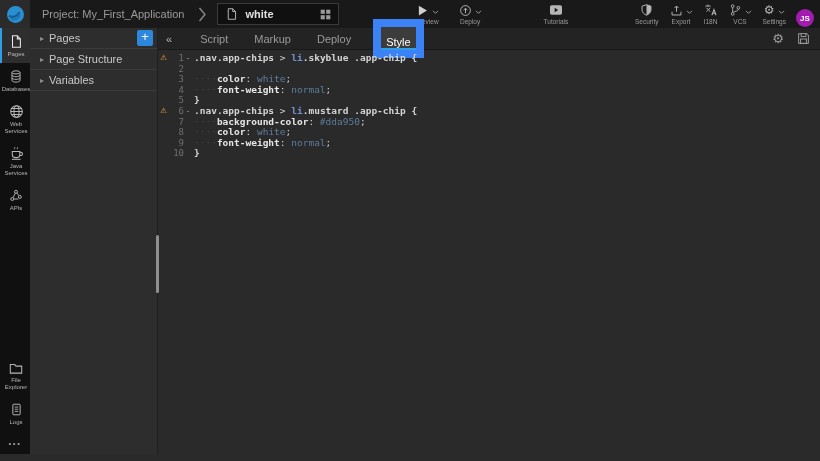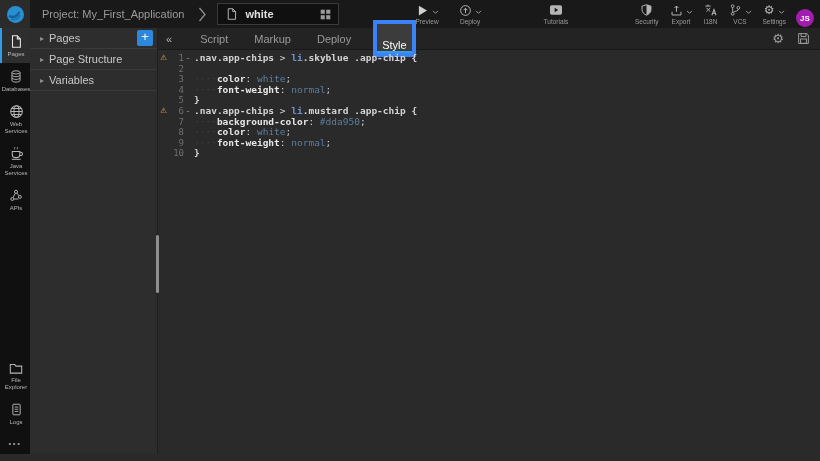--- a/index.html
+++ b/index.html
@@ -50,22 +50,22 @@
   
   .resize-handle { position:absolute; left:156px; top:207px; width:3px; height:58px;
                    background:#8f8f8f; border-radius:2px; cursor:ew-resize; z-index:5; }
 
   
   .editor { flex:1; display:flex; flex-direction:column; background:#2a2a2a; min-width:0; }
   .tabbar { height:22px; background:#232323; border-bottom:1px solid #191919;
             display:flex; align-items:center; padding:0 10px 0 4px; }
   .collapse-btn { color:#b5b5b5; font-size:11px; cursor:pointer; padding:0 4px; }
   .tab { color:#9a9a9a; font-size:11px; margin-left:22px; padding:2px 2px; cursor:pointer; white-space:nowrap; }
-  .tab.active { color:#ffffff; background:#3c3c3c; border:4px solid #3b82f6;
-                box-shadow:inset 0 -2px 0 #2e9fe6; padding:15px 5px 2px; margin-left:20px; }
+  .tab.active { color:#ffffff; background:#3c3c3c; border:8px solid #3b82f6;
+                box-shadow:inset 0 -2px 0 #2e9fe6; padding:9px 5px 2px; margin-left:20px; }
   .tab-actions { margin-left:auto; display:flex; align-items:center; gap:13px; color:#9e9e9e; }
   .tab-actions .ta { cursor:pointer; display:flex; align-items:center; }
   .gear-glyph { font-size:13px; line-height:13px; font-family:"DejaVu Sans",sans-serif; }
 
   
   .code-area { flex:1; padding-top:3px; font-family:"DejaVu Sans Mono", monospace; font-size:9.5px; cursor:text; }
   .cl { display:flex; height:10.6px; line-height:10.6px; white-space:pre; align-items:center; }
   .cl-warn { width:11px; text-align:center; color:#e8a33d; font-size:7.5px; font-family:"DejaVu Sans",sans-serif; }
   .cl-num { width:15px; text-align:right; color:#6f6f6f; font-size:9px; }
   .cl-fold { width:8px; text-align:center; color:#8a8a8a; font-size:9px; }

